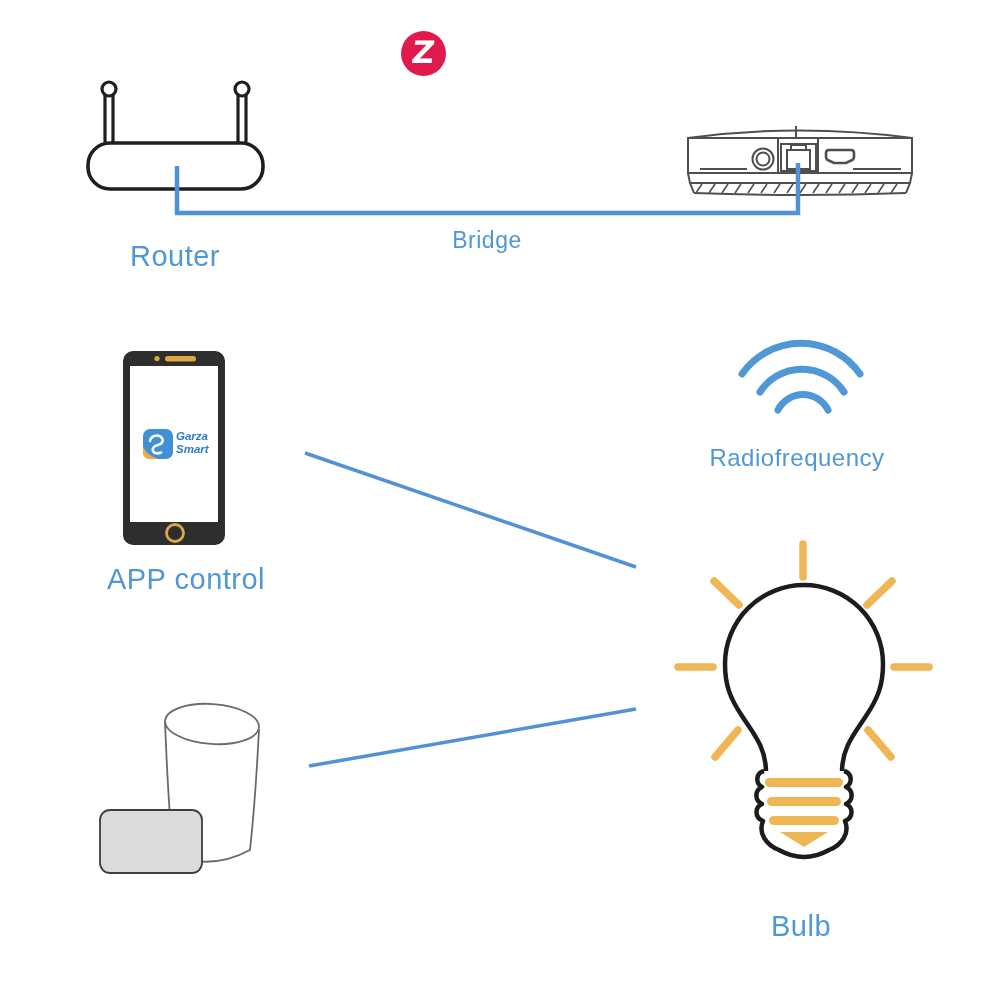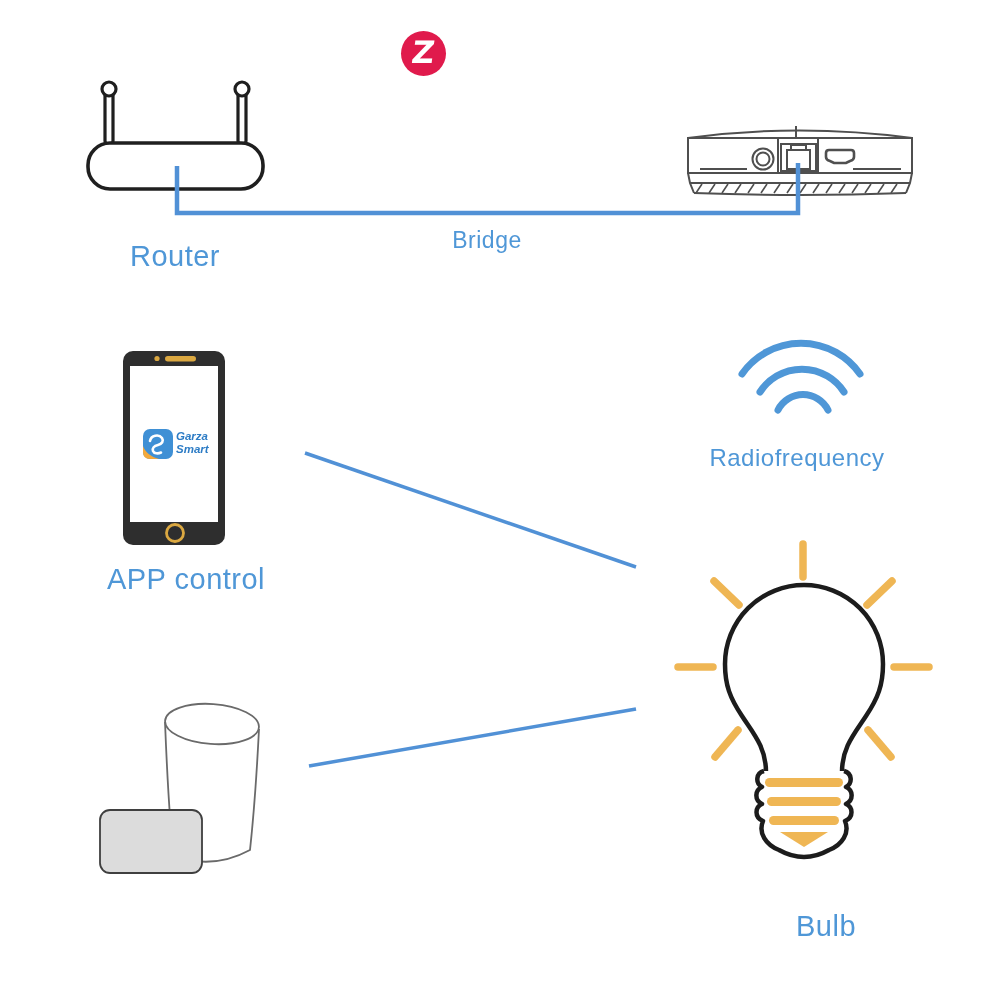--- a/index.html
+++ b/index.html
@@ -130,15 +130,15 @@
   <svg class="abs" style="left:0;top:0;" width="1000" height="1000" viewBox="0 0 1000 1000">
     <path fill="none" style="stroke:var(--line,#5191d6);" stroke-width="4.5" d="M 177 166 V 213 H 798 V 163"></path>
     <line style="stroke:var(--line,#5191d6);" stroke-width="3.5" x1="305" y1="453" x2="636" y2="567"></line>
     <line style="stroke:var(--line,#5191d6);" stroke-width="3.5" x1="309" y1="766" x2="636" y2="709"></line>
   </svg>
 
   <div class="label big" style="left:25px;top:240px;width:300px;">Router</div>
   <div class="label small" style="left:387px;top:227px;width:200px;">Bridge</div>
   <div class="label big" style="left:36px;top:563px;width:300px;">APP control</div>
   <div class="label mid" style="left:647px;top:444px;width:300px;">Radiofrequency</div>
-  <div class="label big" style="left:676px;top:910px;width:300px;">Bulb</div>
+  <div class="label big" style="left:651px;top:910px;width:300px;">Bulb</div>
 
 </div>
 
 </body></html>

